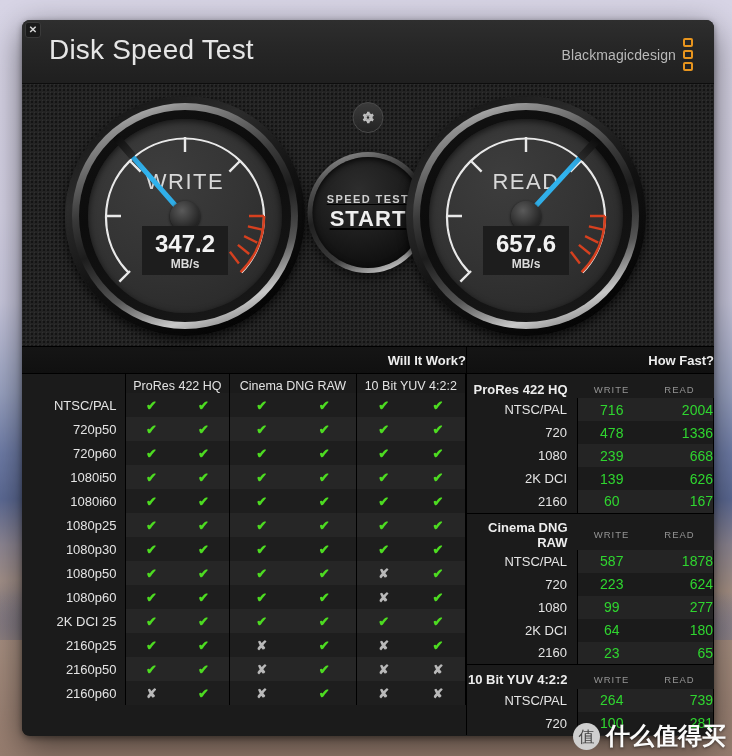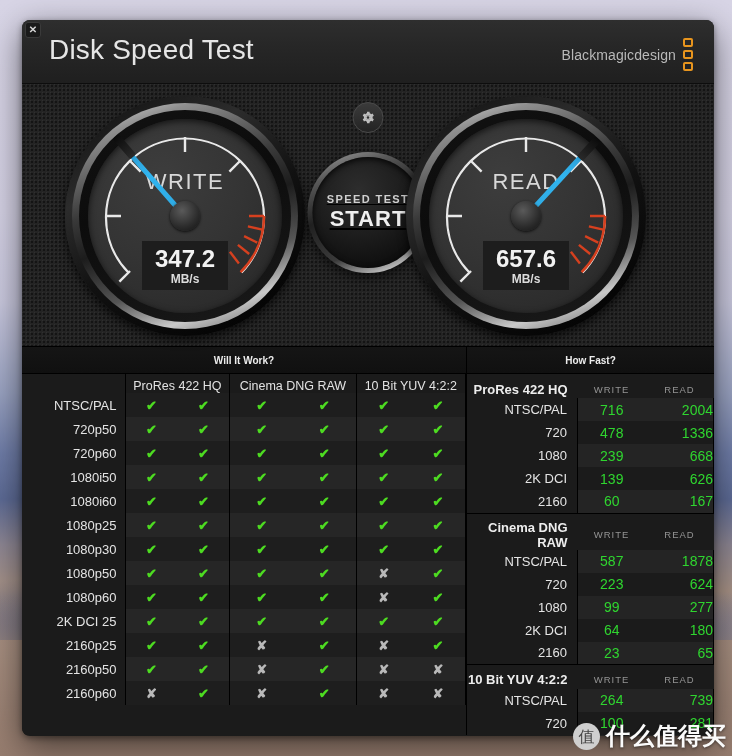--- a/index.html
+++ b/index.html
@@ -173,21 +173,20 @@
     border-radius: 2px;
     transform: none;
   }
   .value-box {
     position: absolute; left: 50%; top: 130px;
     transform: translateX(-50%);
     width: 86px; padding: 5px 0 4px;
     background: #1d1d1d;
     text-align: center;
     z-index: 5;
-    margin-top: 15px;
   }
   .value-num { font-size: 24px; font-weight: bold; color: #f2f2f2; line-height: 1.05; }
   .value-unit { font-size: 12px; font-weight: bold; color: #dcdcdc; margin-top: 1px; }
 
   
   #center-col {
     position: absolute; left: 50%; top: 0;
     transform: translateX(-50%);
     width: 120px; height: 100%;
   }
@@ -220,22 +219,22 @@
   #start-small { font-size: 11px; font-weight: bold; letter-spacing: 1.4px; color: #cfcfcf; }
   #start-big { font-size: 22px; font-weight: bold; letter-spacing: 1px; color: #f0f0f0; margin-top: 1px; }
 
   
   #tables { display: flex; height: 388px; background: #1b1b1b; }
   #left-panel  { width: 445px; border-right: 1px solid #000; }
   #right-panel { flex: 1; }
 
   .panel-title {
     height: 27px; line-height: 27px;
-    text-align: center;
-    font-size: 10px; font-weight: bold; color: #ededed;
+    text-align: right;
+    font-size: 13px; font-weight: bold; color: #ededed;
     background: linear-gradient(to bottom, #151515, #101010);
     border-bottom: 1px solid #000;
   }
 
   
   table { border-collapse: collapse; width: 100%; }
   #wit-table { font-size: 11.5px; }
   #wit-table th, #wit-table td { padding: 0; }
   .codec-head {
     font-size: 12.5px; color: #e2e2e2; font-weight: normal;

